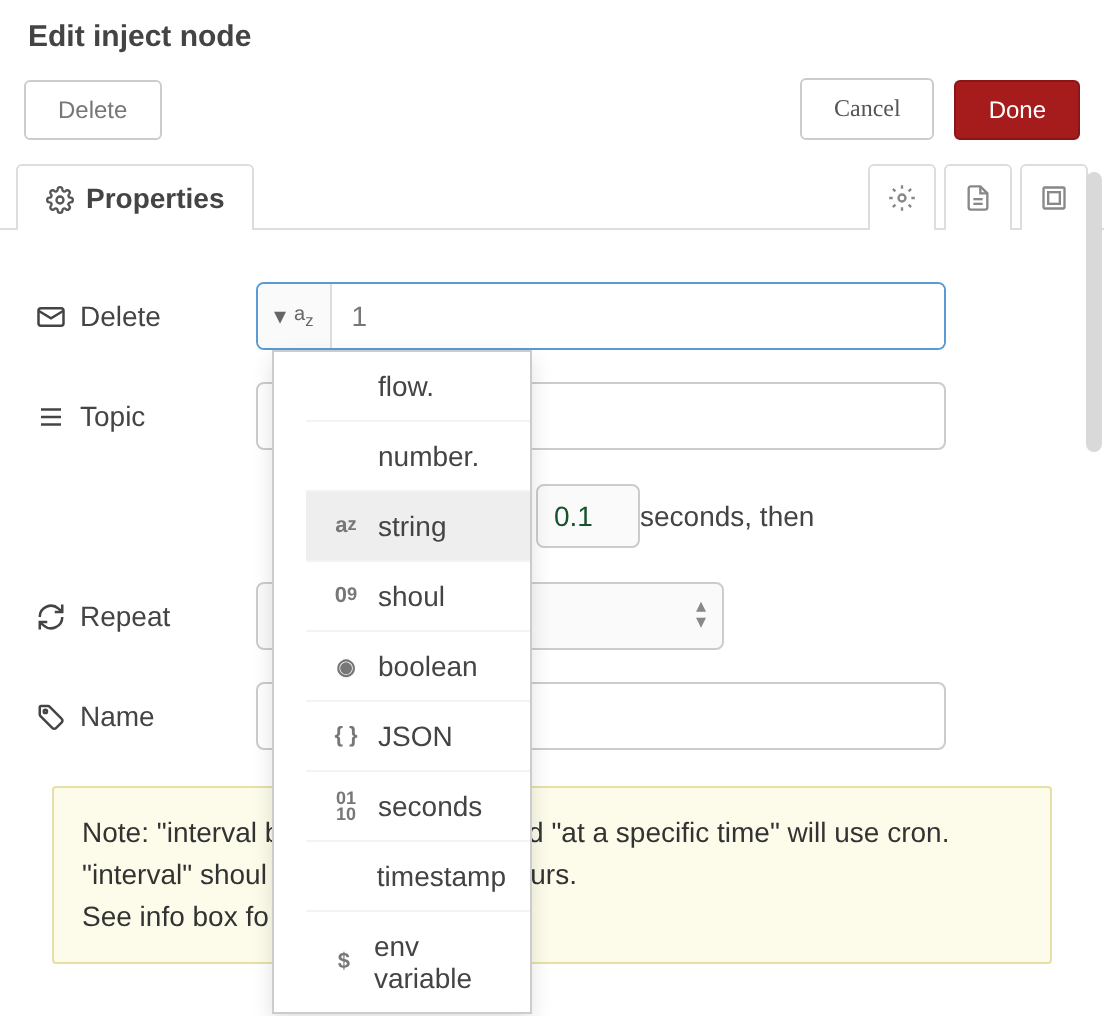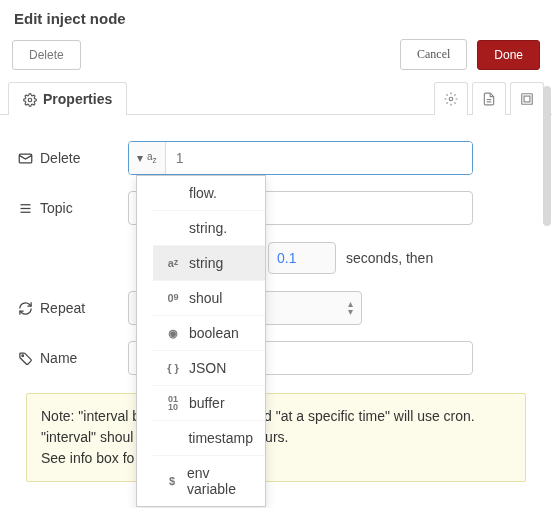--- a/index.html
+++ b/index.html
@@ -136,26 +136,25 @@
     height: 34px;
     width: 345px;
     padding: 0 10px;
     font-size: 14px;
     background: #fff;
   }
   .small-input {
     border: 1px solid #ccc;
     border-radius: 4px;
     height: 32px;
-    width: 68px;
+    width: 52px;
     padding: 0 8px;
     font-size: 14px;
     background: #fafafa;
-    color: #3b82f6;
-    margin-right: 10px;
+    color: #14532d;
   }
   .after-text { color: #444; }
   .select-box {
     border: 1px solid #ccc;
     border-radius: 4px;
     height: 34px;
     width: 234px;
     background: #fafafa;
     display: flex;
     align-items: center;
@@ -360,41 +359,41 @@
 
 </div>
 
 <div class="type-menu">
   <div class="type-item">
     <span class="type-icon-slot"></span>
     <span>flow.</span>
   </div>
   <div class="type-item">
     <span class="type-icon-slot"></span>
-    <span>string.</span>
+    <span>number.</span>
   </div>
   <div class="type-item selected">
     <span class="type-icon-slot">a<sub>z</sub></span>
     <span>string</span>
   </div>
   <div class="type-item">
     <span class="type-icon-slot">0<sub>9</sub></span>
     <span>shoul</span>
   </div>
   <div class="type-item">
     <span class="type-icon-slot">◉</span>
     <span>boolean</span>
   </div>
   <div class="type-item">
     <span class="type-icon-slot">{ }</span>
     <span>JSON</span>
   </div>
   <div class="type-item">
     <span class="type-icon-slot" style="font-size:9px; line-height:8px;">01<br>10</span>
-    <span>buffer</span>
+    <span>seconds</span>
   </div>
   <div class="type-item">
     <span class="type-icon-slot"></span>
     <span>timestamp</span>
   </div>
   <div class="type-item">
     <span class="type-icon-slot">$</span>
     <span>env variable</span>
   </div>
 </div>

